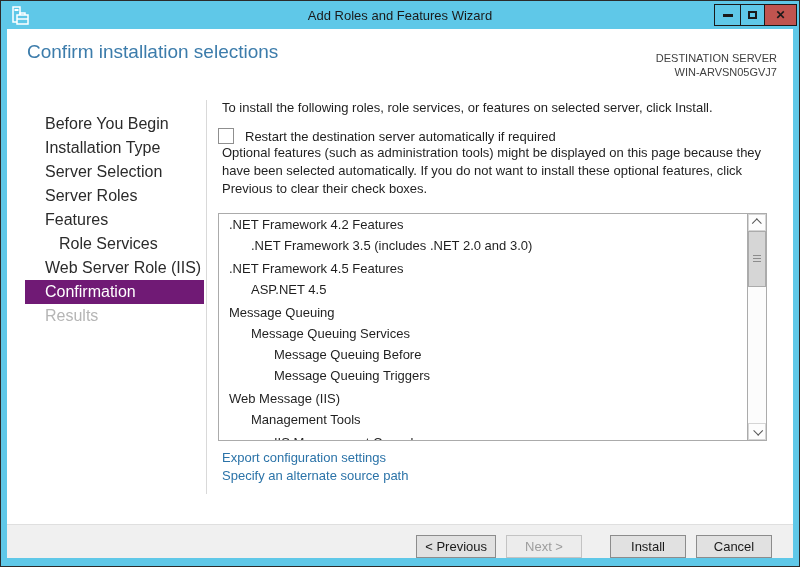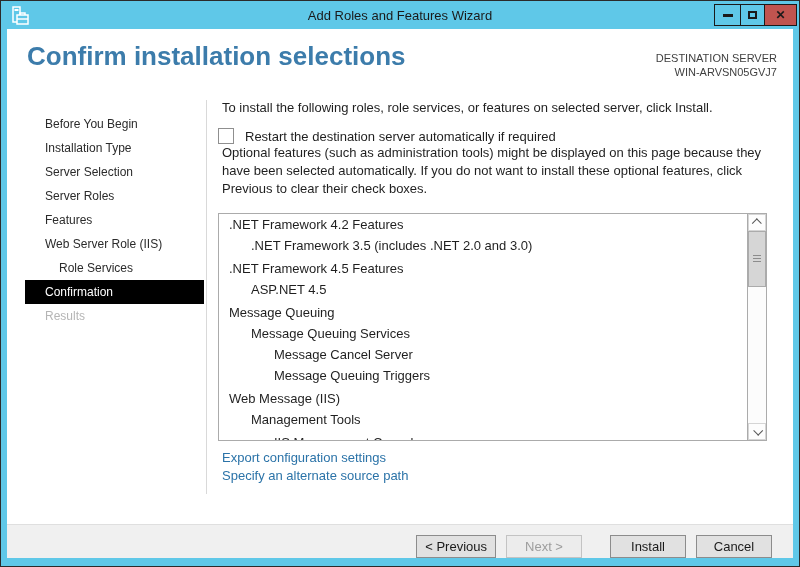--- a/index.html
+++ b/index.html
@@ -16,30 +16,30 @@
   .win-btn.min{width:27px;}
   .win-btn.max{width:25px;}
   .win-btn.close{width:33px;background:#c0544f;}
   .glyph-min{width:10px;height:3px;background:#1a1a1a;}
   .glyph-max{width:9px;height:8px;border:2px solid #1a1a1a;box-sizing:border-box;background:transparent;}
   .glyph-close{font-size:12px;font-weight:bold;color:#1a1a1a;line-height:1;}
   
   .inner{position:absolute;left:6px;right:6px;top:28px;bottom:8px;background:#fff;}
   
   .header{position:relative;height:71px;}
-  .page-title{margin:0;padding:12px 0 0 20px;font-size:26px;font-weight:700;color:#3c7cab;}
+  .page-title{margin:0;padding:12px 0 0 20px;font-size:19px;font-weight:400;color:#3c7cab;}
   .dest{position:absolute;top:22px;right:16px;text-align:right;font-size:11px;color:#3f3f3f;line-height:14px;}
   
   .main{position:absolute;top:71px;left:0;right:0;bottom:42px;}
   .sidebar{position:absolute;left:0;top:0;bottom:22px;width:200px;border-right:1px solid #d9d9d9;
            padding-top:12px;box-sizing:border-box;}
-  .nav-item{height:24px;line-height:24px;font-size:12px;color:#2b2b2b;margin-left:18px;margin-right:2px;
+  .nav-item{height:24px;line-height:24px;font-size:16px;color:#2b2b2b;margin-left:18px;margin-right:2px;
             padding-left:20px;cursor:pointer;white-space:nowrap;}
   .nav-item.indent{padding-left:34px;}
-  .nav-item.selected{background:#000000;color:#fff;}
+  .nav-item.selected{background:#701a75;color:#fff;}
   .nav-item.disabled{color:#b5b5b5;cursor:default;}
   
   .content{position:absolute;left:211px;top:0;width:549px;font-size:13px;color:#1f1f1f;}
   .content p{margin:0;padding-left:4px;}
   .intro{margin-top:9px;line-height:16px;}
   .checkbox-row{margin-top:12px;display:flex;align-items:center;}
   .checkbox{width:14px;height:14px;border:1px solid #8f8f8f;background:#fff;flex:none;cursor:pointer;}
   .checkbox-label{margin-left:11px;}
   .note{margin-top:6px;line-height:18px;}
   
@@ -115,22 +115,22 @@
     </div>
 
     <div class="main">
 
       <nav class="sidebar">
           <div class="nav-item">Before You Begin</div>
           <div class="nav-item">Installation Type</div>
           <div class="nav-item">Server Selection</div>
           <div class="nav-item">Server Roles</div>
           <div class="nav-item">Features</div>
+          <div class="nav-item indent">Role Services</div>
           <div class="nav-item">Web Server Role (IIS)</div>
-          <div class="nav-item indent">Role Services</div>
           <div class="nav-item selected">Confirmation</div>
           <div class="nav-item disabled">Results</div>
         </nav>
 
       <div class="content">
         <p class="intro">To install the following roles, role services, or features on selected server, click Install.</p>
 
         <div class="checkbox-row">
           <span class="checkbox" role="checkbox" aria-checked="false"></span>
           <span class="checkbox-label">Restart the destination server automatically if required</span>
@@ -139,21 +139,21 @@
         <p class="note">Optional features (such as administration tools) might be displayed on this page because they have been selected automatically. If you do not want to install these optional features, click Previous to clear their check boxes.</p>
 
         <div class="listbox">
           <div class="rows">
               <div class="row lvl0">.NET Framework 4.2 Features</div>
               <div class="row lvl1">.NET Framework 3.5 (includes .NET 2.0 and 3.0)</div>
               <div class="row lvl0 group">.NET Framework 4.5 Features</div>
               <div class="row lvl1">ASP.NET 4.5</div>
               <div class="row lvl0 group">Message Queuing</div>
               <div class="row lvl1">Message Queuing Services</div>
-              <div class="row lvl2">Message Cancel Server</div>
+              <div class="row lvl2">Message Queuing Before</div>
               <div class="row lvl2">Message Queuing Triggers</div>
               <div class="row lvl0 group">Web Message (IIS)</div>
               <div class="row lvl1">Management Tools</div>
               <div class="row lvl2 group">IIS Management Console</div>
             </div>
           <div class="scrollbar">
             <div class="scroll-btn up">
               <span class="chev up"></span>
             </div>
             <div class="thumb">

